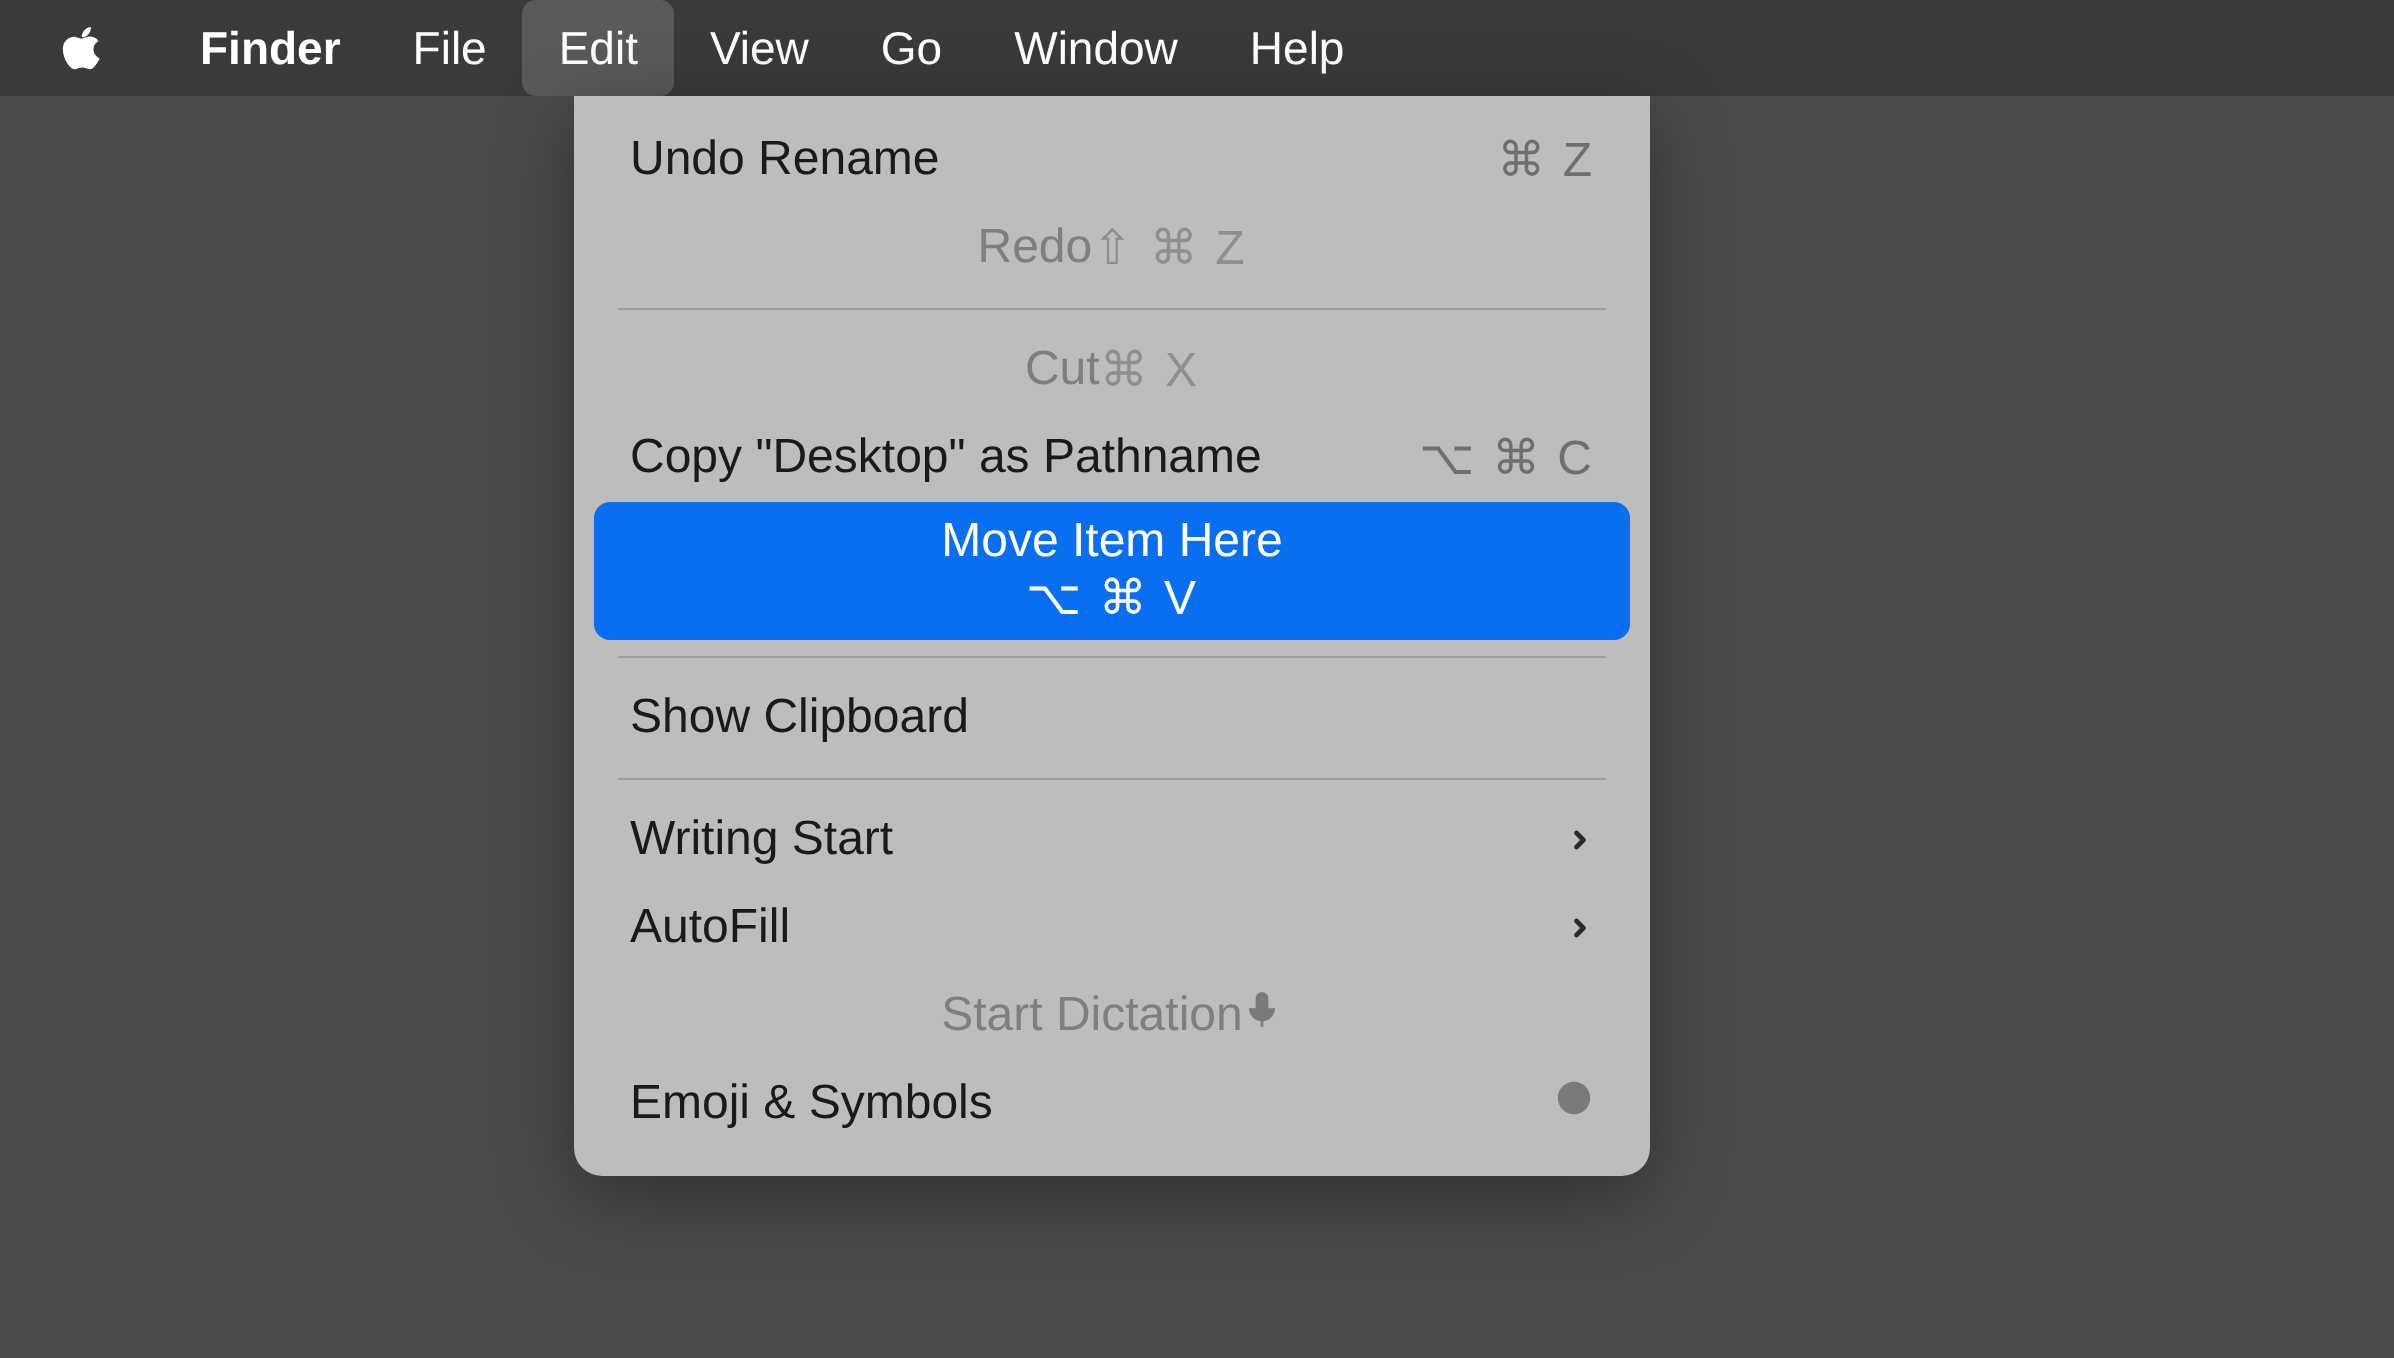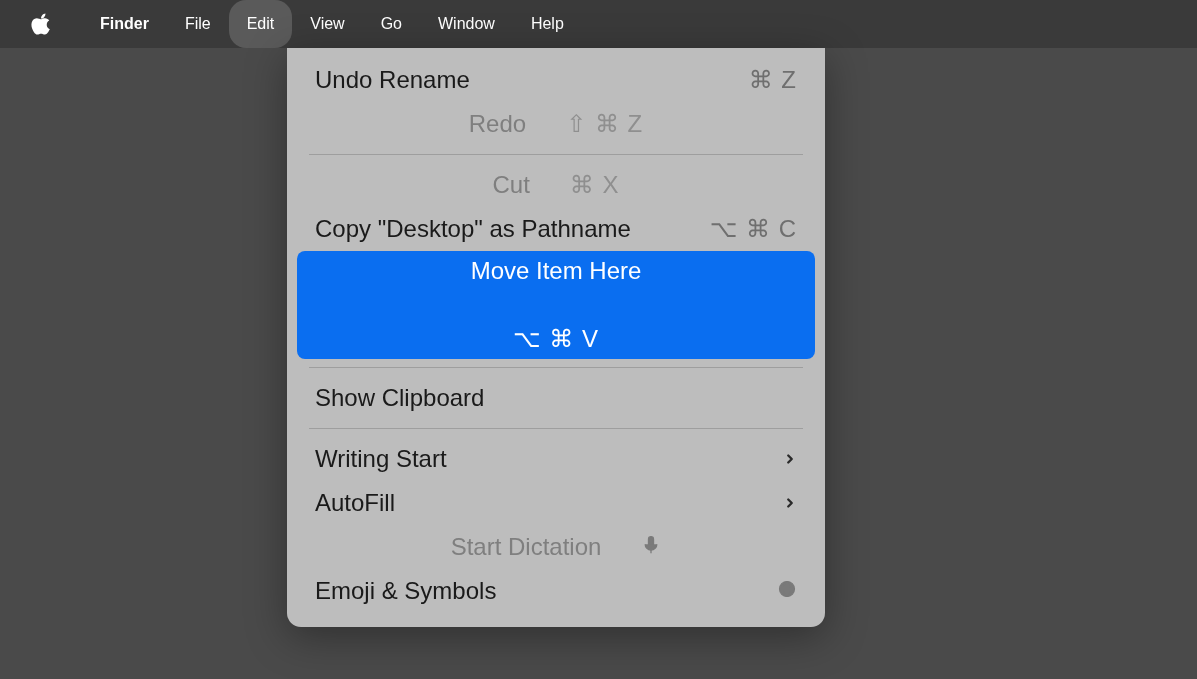--- a/index.html
+++ b/index.html
@@ -15,21 +15,21 @@
       overflow: hidden;
       position: relative;
     }
     .menubar {
       height: 48px;
       background: #3a3a3a;
       display: flex;
       align-items: center;
       padding-left: 30px;
       color: #fff;
-      font-size: 16px;
+      font-size: 23px;
     }
     .apple-logo {
       display: inline-flex;
       align-items: center;
       margin-right: 30px;
     }
     .apple-logo svg {
       width: 22px;
       height: 26px;
       fill: #fff;
@@ -41,21 +41,21 @@
       align-items: center;
       cursor: default;
       text-align: right;
     }
     .menubar-app {
       font-weight: 700;
       padding: 0 18px;
     }
     .menubar-item.active {
       background: #5a5a5a;
-      border-radius: 17px;
+      border-radius: 7px;
     }
     .dropdown {
       position: absolute;
       top: 48px;
       left: 287px;
       width: 538px;
       background: #bdbdbd;
       border-radius: 0 0 14px 14px;
       padding: 10px 10px 14px 10px;
       box-shadow: 0 10px 40px rgba(0,0,0,0.35);
@@ -63,21 +63,20 @@
     .menu-item {
       display: flex;
       justify-content: space-between;
       align-items: center;
       padding: 6px 18px;
       font-size: 24px;
       color: #1a1a1a;
       border-radius: 8px;
       cursor: default;
       min-height: 44px;
-      gap: 40px;
     }
     .menu-item.disabled {
       color: #7f7f7f;
       justify-content: center;
     }
     .menu-item.highlighted {
       background: #0a6ef0;
       color: #fff;
       flex-direction: column;
     }

